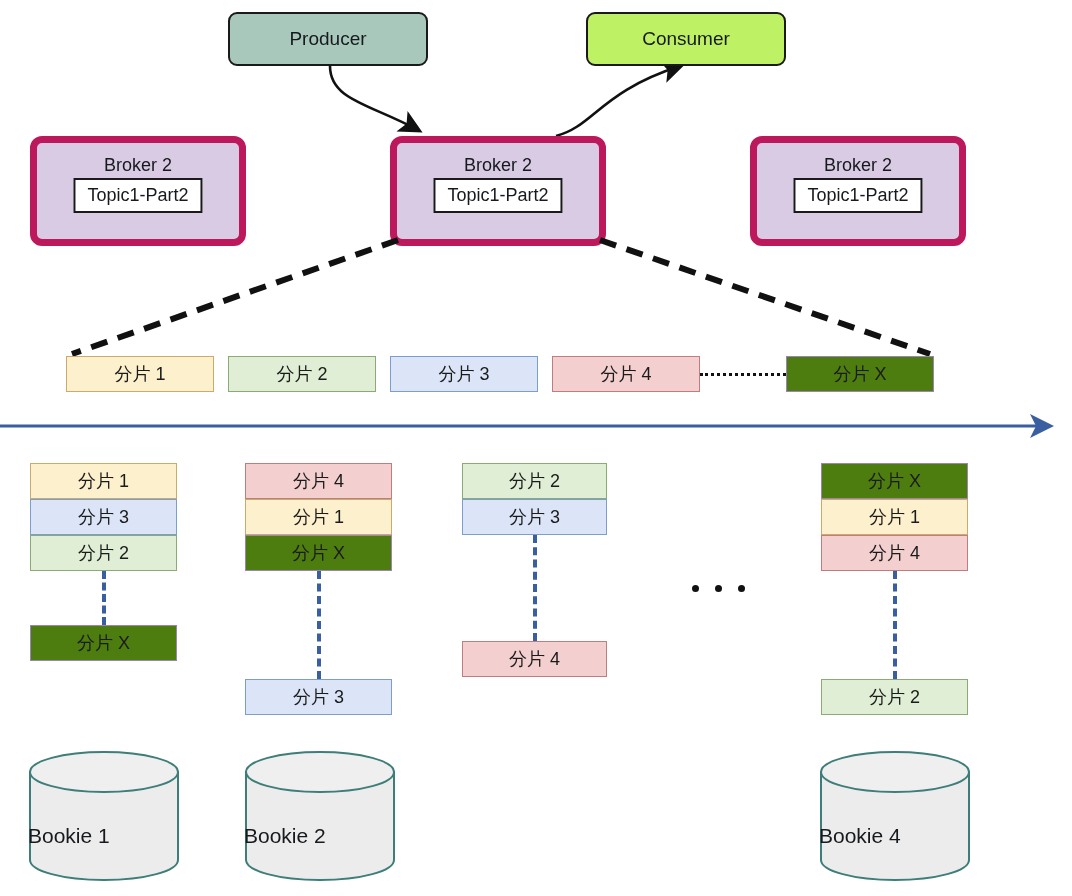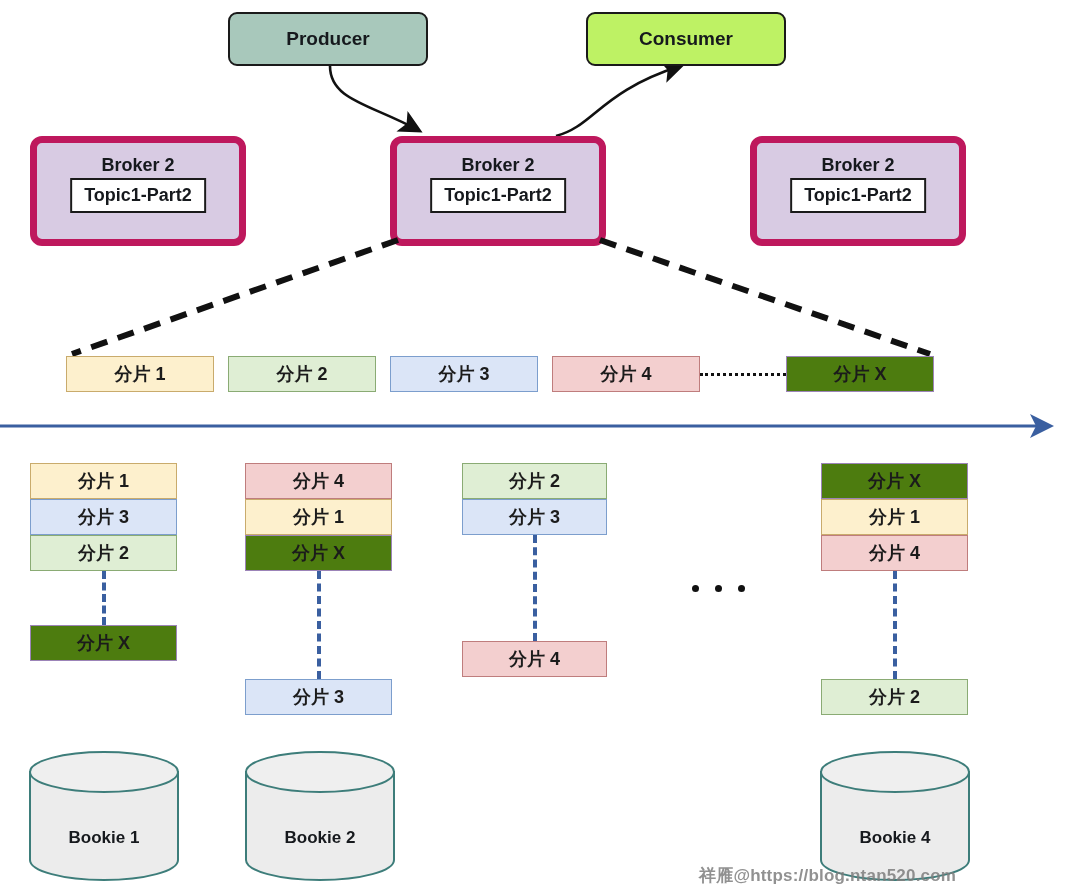--- a/index.html
+++ b/index.html
@@ -9,21 +9,20 @@
   }
   body {
     font-family: "Liberation Sans", "DejaVu Sans", sans-serif;
   }
   #canvas {
     position: relative;
     width: 1072px;
     height: 896px;
     background: #ffffff;
     overflow: hidden;
-    font-weight: bold;
   }
   .abs { position: absolute; }
 
   
   .actor {
     border: 2px solid #1a1a1a;
     border-radius: 9px;
     display: flex;
     align-items: center;
     justify-content: center;
@@ -101,22 +100,21 @@
     background: #111111;
   }
 
   
   .cyl { }
   .cyl-label {
     position: absolute;
     left: 0;
     right: 0;
     bottom: 34px;
-    text-align: center;
-    font-size: 17px;
+    font-size: 21px;
     color: #16191d;
   }
 
   
   .watermark {
     font-size: 17px;
     color: #7e7e7e;
     white-space: nowrap;
     opacity: .85;
     letter-spacing: .2px;
@@ -271,15 +269,14 @@
 
 
   <div class="abs cyl" style="left:819px; top:750px; width:152px; height:132px;">
     <svg width="152" height="132" viewBox="0 0 152 132">
       <path d="M2,22 L2,110 A74,20 0 0 0 150,110 L150,22 Z" fill="#ececec" stroke="#3d7d7a" stroke-width="2"></path>
       <ellipse cx="76" cy="22" rx="74" ry="20" fill="#efefef" stroke="#3d7d7a" stroke-width="2"></ellipse>
     </svg>
     <div class="cyl-label">Bookie 4</div>
   </div>
 
-  <div class="abs watermark" style="left:699px; top:864px;">祥雁@https://blog.ntan520.com</div>
 
 </div>
 
 </body></html>

